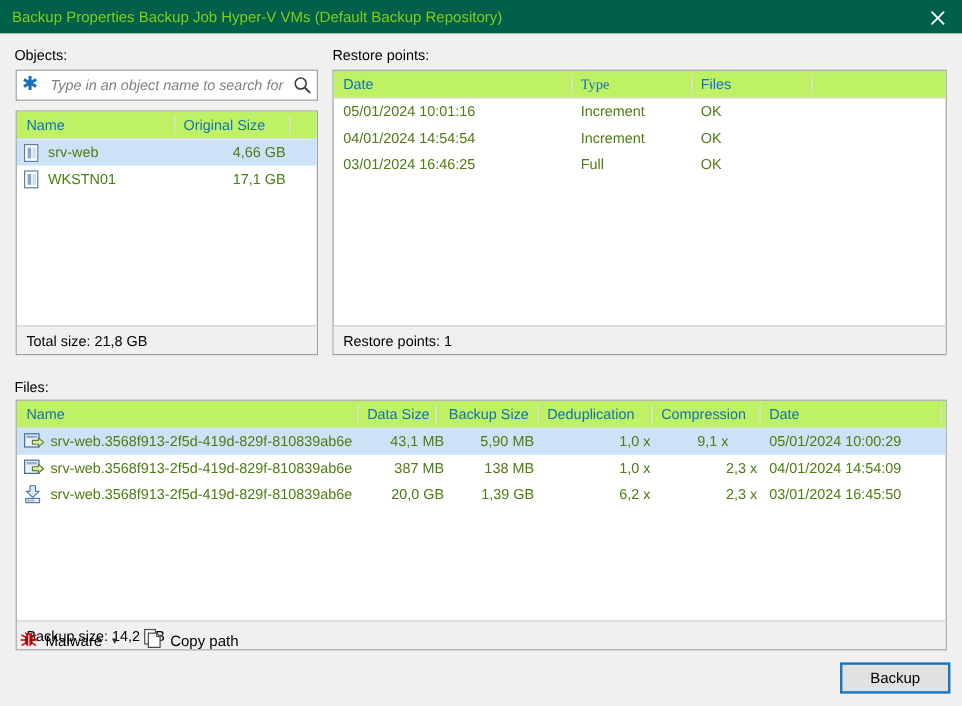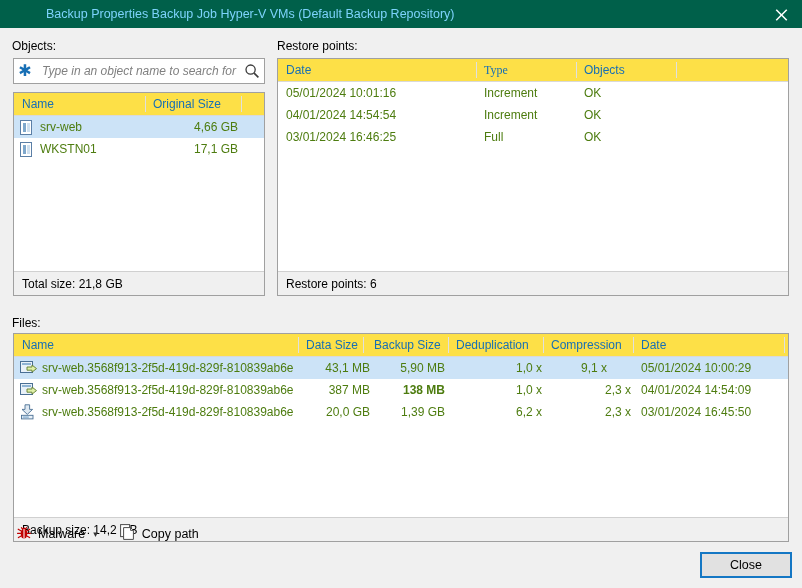--- a/index.html
+++ b/index.html
@@ -21,24 +21,23 @@
   .titlebar {
     height: 28px;
     background: #00604a;
     display: flex;
     align-items: center;
     justify-content: space-between;
     padding: 0 0 0 10px;
     box-sizing: border-box;
   }
   .titlebar-text {
-    color: #7dd3fc;
+    color: #84cc16;
     font-size: 12.5px;
     white-space: nowrap;
-    margin-left: 36px;
   }
   .titlebar-close {
     width: 42px;
     height: 28px;
     display: flex;
     align-items: center;
     justify-content: center;
     color: #ffffff;
     font-size: 14px;
     font-weight: bold;
@@ -62,21 +61,21 @@
   
   .panel {
     position: absolute;
     background: #ffffff;
     border: 1px solid #a0a0a0;
     box-sizing: border-box;
     overflow: hidden;
   }
   .hdr {
     height: 23px;
-    background: #fde047;
+    background: #bef264;
     border-bottom: 1px solid #d9d9d9;
     position: relative;
     box-sizing: border-box;
   }
   .hdr-cell {
     position: absolute;
     top: 0;
     height: 22px;
     line-height: 22px;
     color: #176fb5;
@@ -293,21 +292,21 @@
   </div>
 
   <div class="section-label" style="left:277px; top:11px;">Restore points:</div>
 
   <div class="panel" style="left:277px; top:30px; width:512px; height:238px;">
     <div class="hdr">
       <div class="hdr-cell" style="left:8px; width:180px;">Date</div>
       <div class="hdr-sep" style="left:198px;"></div>
       <div class="hdr-cell" style="left:206px; width:90px;font-family:Liberation Serif, serif;">Type</div>
       <div class="hdr-sep" style="left:298px;"></div>
-      <div class="hdr-cell" style="left:306px; width:90px;">Objects</div>
+      <div class="hdr-cell" style="left:306px; width:90px;">Files</div>
       <div class="hdr-sep" style="left:398px;"></div>
     </div>
 
     <div class="rows" style="top:23px; bottom:24px;">
       <div class="row">
         <span class="cell" style="left:8px; width:185px;">05/01/2024 10:01:16</span>
         <span class="cell" style="left:206px; width:90px;">Increment</span>
         <span class="cell" style="left:306px; width:90px;">OK</span>
       </div>
       <div class="row">
@@ -315,21 +314,21 @@
         <span class="cell" style="left:206px; width:90px;">Increment</span>
         <span class="cell" style="left:306px; width:90px;">OK</span>
       </div>
       <div class="row">
         <span class="cell" style="left:8px; width:185px;">03/01/2024 16:46:25</span>
         <span class="cell" style="left:206px; width:90px;">Full</span>
         <span class="cell" style="left:306px; width:90px;">OK</span>
       </div>
     </div>
 
-    <div class="status-strip">Restore points: 6</div>
+    <div class="status-strip">Restore points: 1</div>
   </div>
 
   <div class="section-label" style="left:12px; top:288px;">Files:</div>
 
   <div class="panel" style="left:13px; top:305px; width:776px; height:209px;">
     <div class="hdr">
       <div class="hdr-cell" style="left:8px; width:275px;">Name</div>
       <div class="hdr-sep" style="left:284px;"></div>
       <div class="hdr-cell" style="left:292px; width:64px;">Data Size</div>
       <div class="hdr-sep" style="left:349px;"></div>
@@ -364,21 +363,21 @@
       <div class="row">
         <span class="file-ico">
           <svg width="17" height="16" viewBox="0 0 17 16">
             <rect x="0.5" y="1.5" width="12" height="11" fill="#e9f1f8" stroke="#4a6f94" stroke-width="1"></rect>
             <rect x="2" y="3" width="9" height="2" fill="#8fb4d4"></rect>
             <path d="M7 7 L12 7 L12 5 L16.5 8.6 L12 12.2 L12 10.2 L7 10.2 Z" fill="#dff0a8" stroke="#5d7a2e" stroke-width="0.9" stroke-linejoin="round"></path>
           </svg>
         </span>
         <span class="cell" style="left:28px; width:252px;">srv-web.3568f913-2f5d-419d-829f-810839ab6e...</span>
         <span class="cell right" style="left:292px; width:64px;">387 MB</span>
-        <span class="cell right" style="left:357px; width:74px;font-weight:bold;">138 MB</span>
+        <span class="cell right" style="left:357px; width:74px;">138 MB</span>
         <span class="cell right" style="left:442px; width:86px;">1,0 x</span>
         <span class="cell right" style="left:537px; width:80px;">2,3 x</span>
         <span class="cell" style="left:627px; width:140px;">04/01/2024 14:54:09</span>
       </div>
 
       <div class="row">
         <span class="file-ico">
           <svg width="17" height="16" viewBox="0 0 17 16">
             <path d="M5 0.8 L9.6 0.8 L9.6 5.4 L12.6 5.4 L7.3 10.4 L2 5.4 L5 5.4 Z" fill="#dfe9f2" stroke="#4a6f94" stroke-width="0.9" stroke-linejoin="round"></path>
             <rect x="1.5" y="11.3" width="11.5" height="3.6" fill="#e9f1f8" stroke="#4a6f94" stroke-width="0.9"></rect>
@@ -427,16 +426,16 @@
           <rect x="0.6" y="0.6" width="9" height="12" fill="#ffffff" stroke="#4a4a4a" stroke-width="1"></rect>
           <path d="M3.6 3.6 L10.6 3.6 L13.4 6.4 L13.4 15.4 L3.6 15.4 Z" fill="#ffffff" stroke="#4a4a4a" stroke-width="1" stroke-linejoin="round"></path>
           <path d="M10.6 3.6 L10.6 6.4 L13.4 6.4" fill="none" stroke="#4a4a4a" stroke-width="1"></path>
         </svg>
       </span>
       <span>Copy path</span>
     </div>
   </div>
 
   <div class="close-btn">
-    <span>Close</span>
+    <span>Backup</span>
   </div>
 
 </div>
 
 </body></html>

